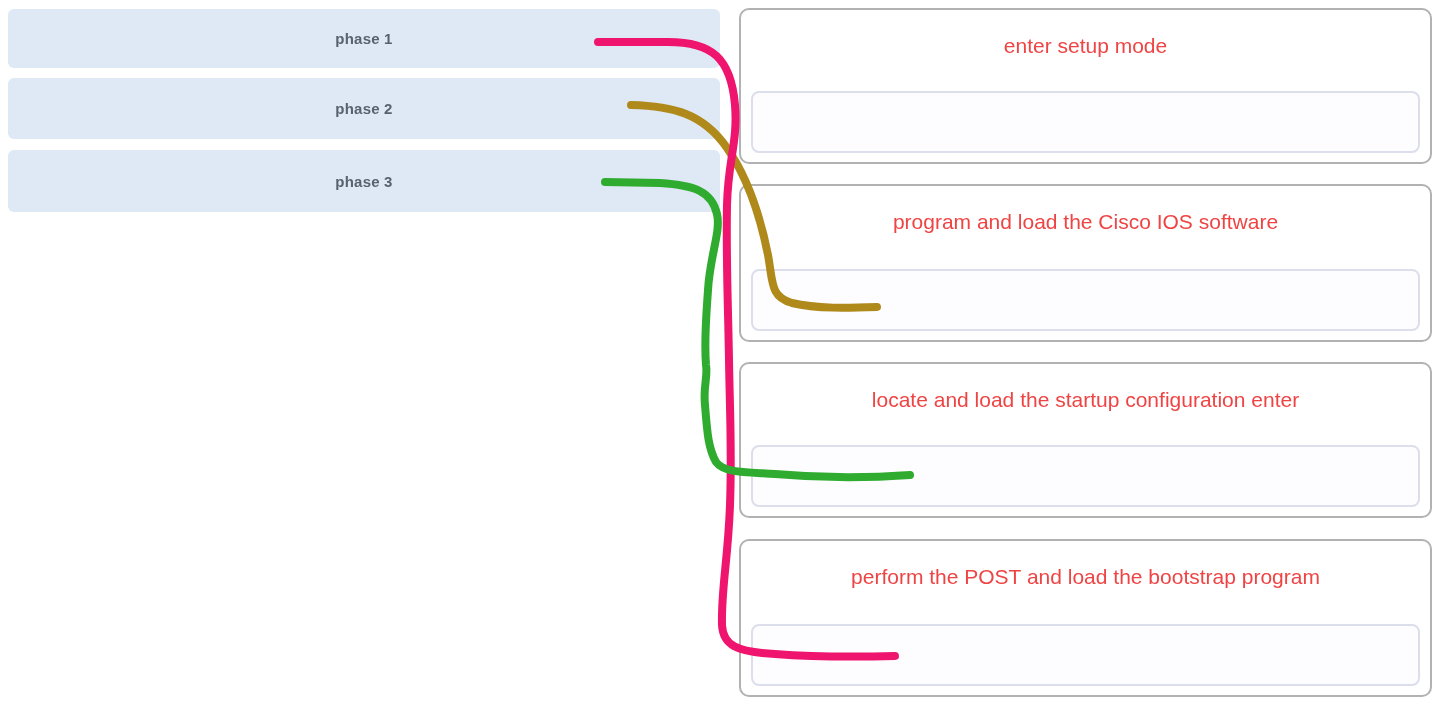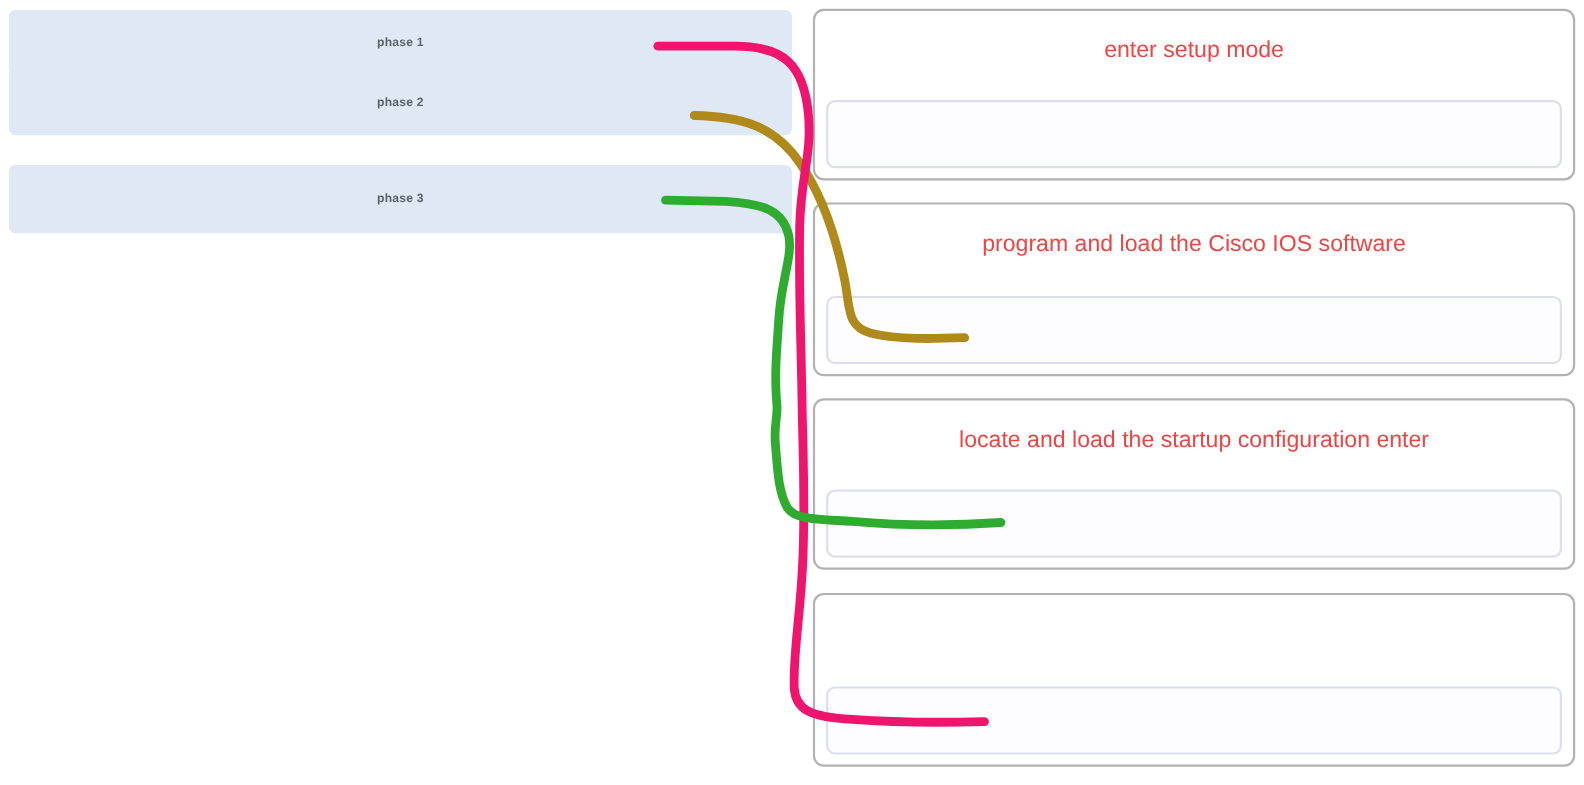--- a/index.html
+++ b/index.html
@@ -7,24 +7,24 @@
     position:relative;width:1440px;height:714px;overflow:hidden;
     background:#ffffff;font-family:"Liberation Sans",sans-serif;
   }
   
   .source{
     position:absolute;left:8px;width:712px;
     background:#dfe8f5;border-radius:6px;
     display:flex;align-items:center;justify-content:center;
   }
   .source .source-label{
-    font-size:11px;font-weight:600;color:#59636d;letter-spacing:.2px;
+    font-size:15px;font-weight:600;color:#59636d;letter-spacing:.2px;
   }
   .src1{top:9px;height:59px}
-  .src2{top:62px;height:61px}
+  .src2{top:78px;height:61px}
   .src3{top:150px;height:62px}
   
   .target{
     position:absolute;left:739px;width:693px;box-sizing:border-box;
     background:#ffffff;border:2px solid #b2b2b2;border-radius:10px;
   }
   .tgt1{top:8px;height:156px}
   .tgt2{top:184px;height:158px}
   .tgt3{top:362px;height:156px}
   .tgt4{top:539px;height:158px}
@@ -62,20 +62,21 @@
   </div>
   <div class="target tgt2">
     <div class="target-label">program and load the Cisco IOS software</div>
     <div class="drop-zone"></div>
   </div>
   <div class="target tgt3">
     <div class="target-label">locate and load the startup configuration enter</div>
     <div class="drop-zone"></div>
   </div>
   <div class="target tgt4">
+    <div class="target-label">perform the POST and load the bootstrap program</div>
     <div class="drop-zone"></div>
   </div>
 
   <svg class="overlay" viewBox="0 0 1440 714" xmlns="http://www.w3.org/2000/svg">
     <path d="M 631 105 C 672 106 703 113 727 148 C 748 178 760 215 768 255 C 773 282 770 297 792 303 C 817 309 848 308 877 307" stroke="#AF8A1B" stroke-width="8"></path>
     <path d="M 598 42 L 668 42 C 712 42 731 58 735 105 C 738 142 728 160 727 205 C 726 260 728 300 729 360 C 730 420 732 450 730 505 C 728 560 721 590 722 625 C 723 645 736 652 775 654 C 815 657 857 657 895 656" stroke="#EF146D" stroke-width="8"></path>
     <path d="M 605 182 L 660 183 C 695 185 712 192 717 214 C 721 232 710 255 708 290 C 706 320 704 340 706 365 C 708 378 703 385 705 405 C 707 430 708 448 716 462 C 724 473 745 472 775 474 C 820 478 868 478 910 475" stroke="#2FAC2F" stroke-width="8"></path>
   </svg>
 
 </div>

